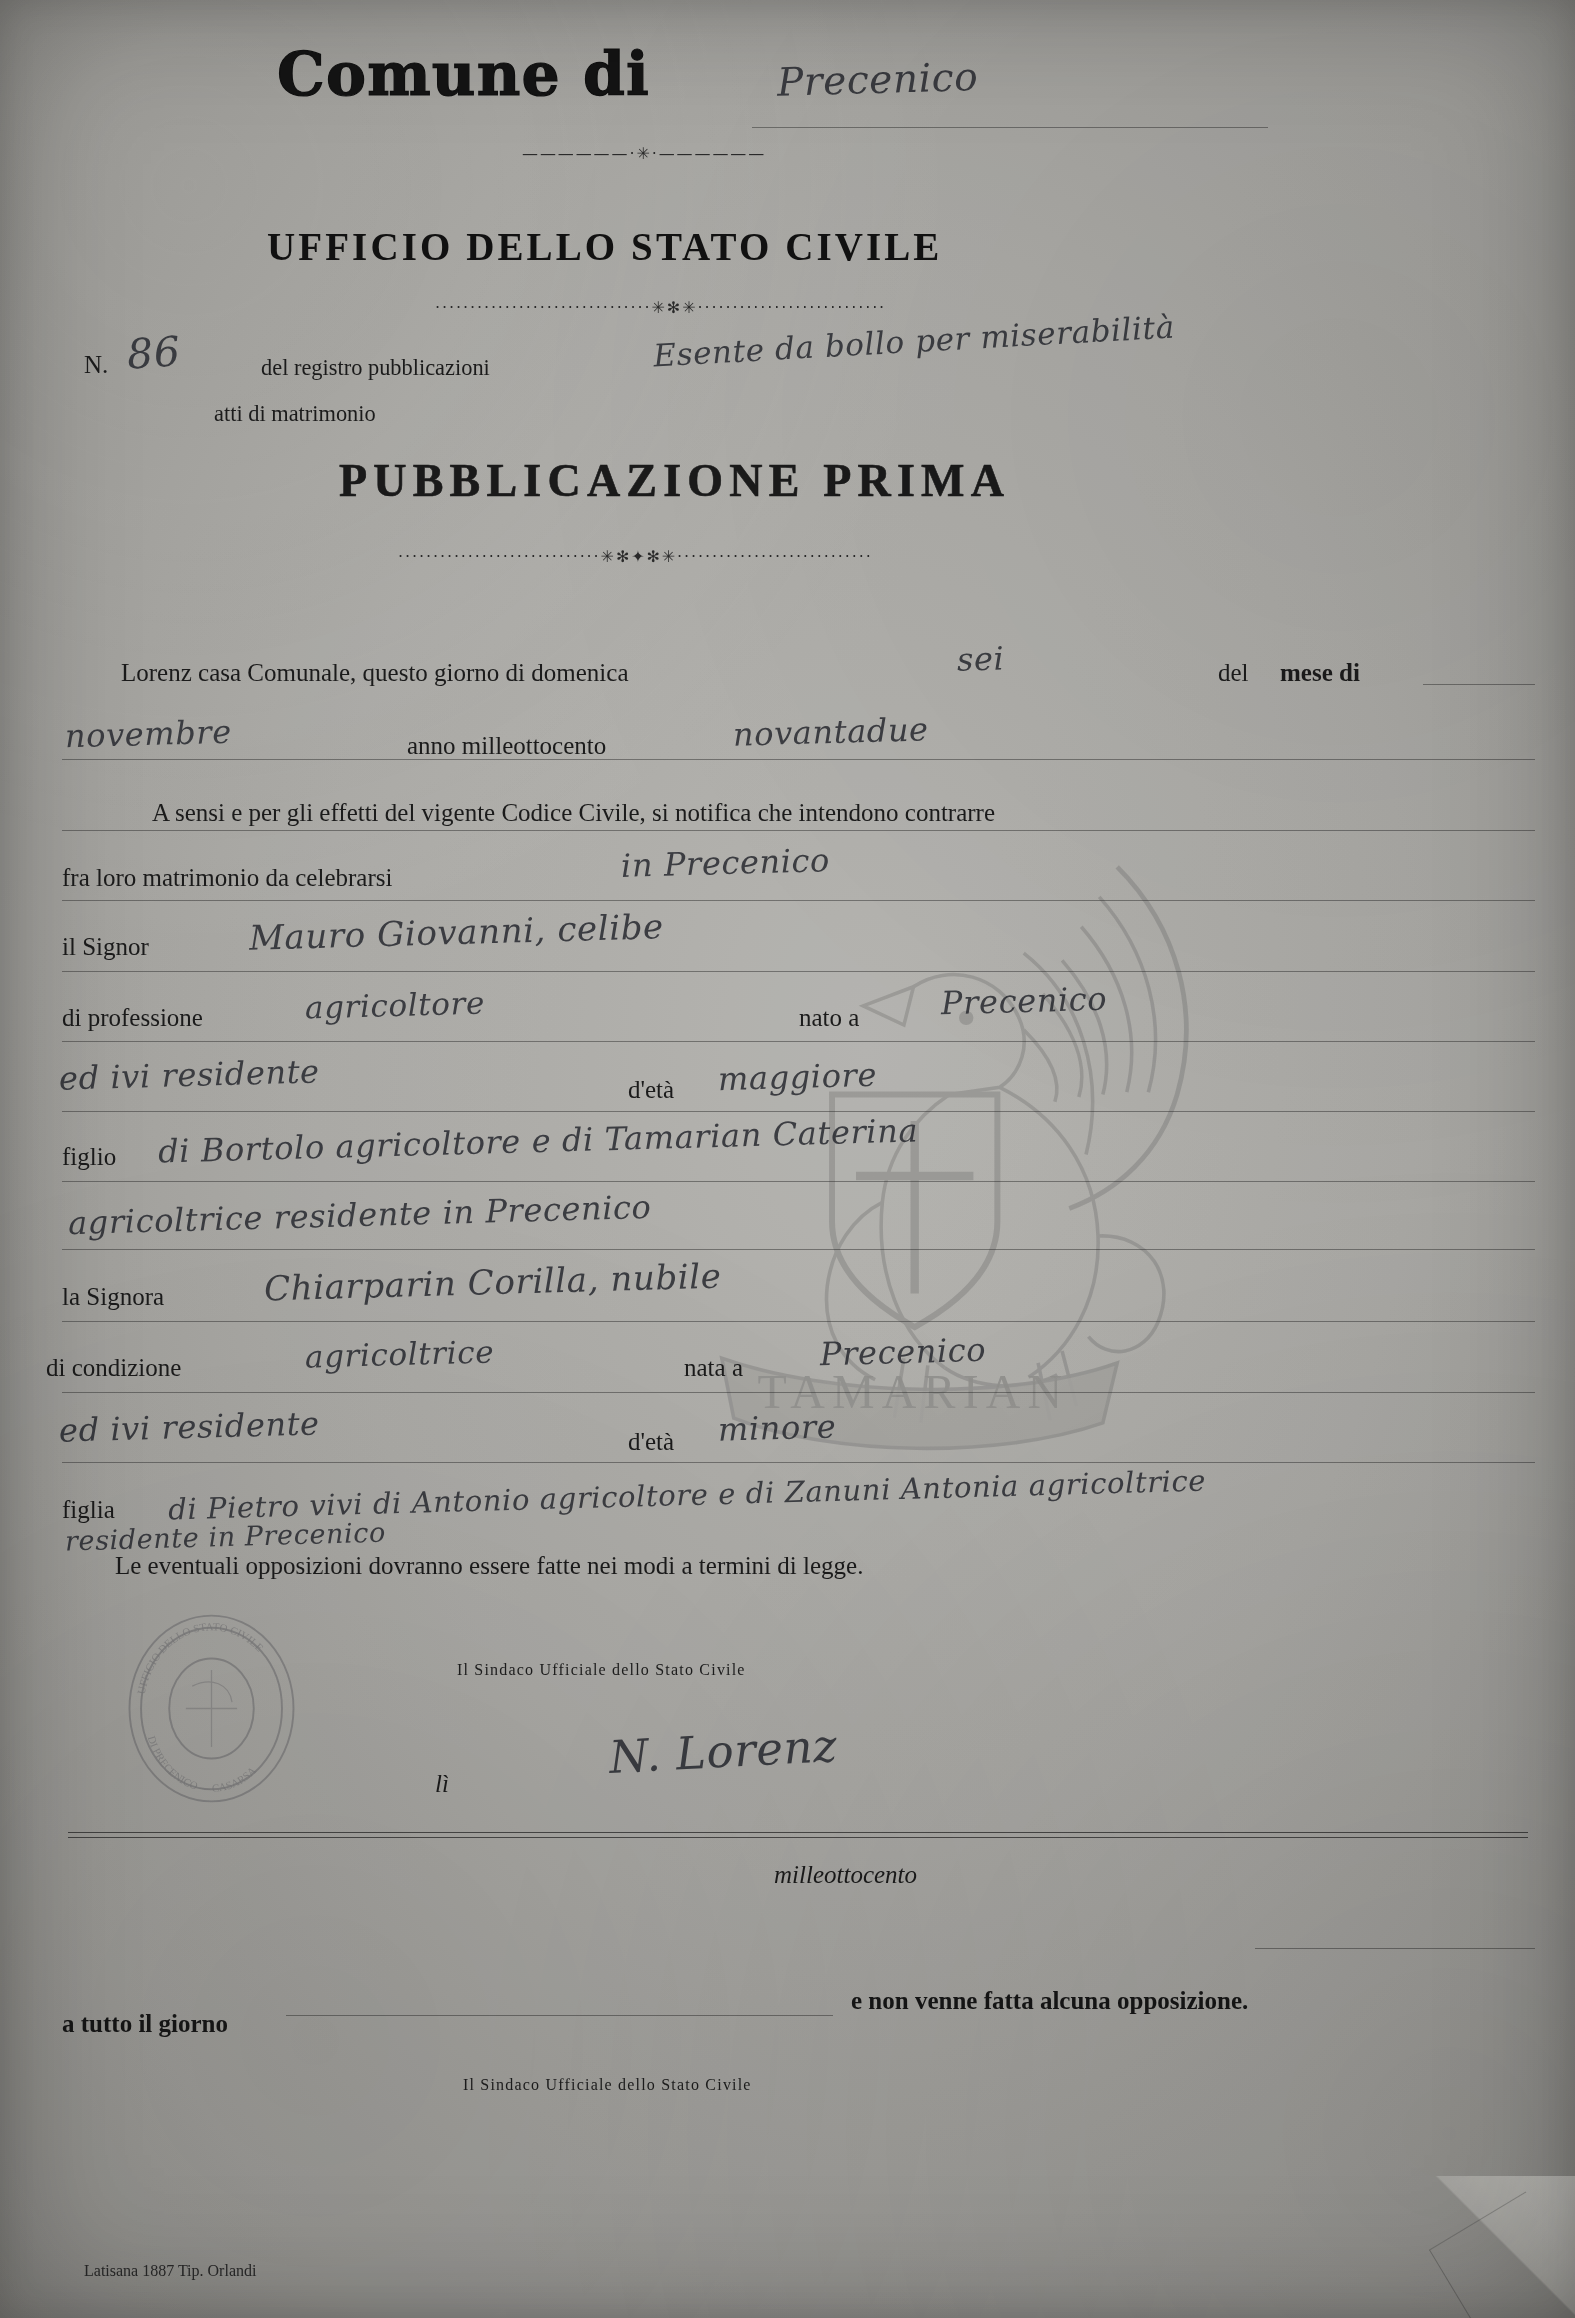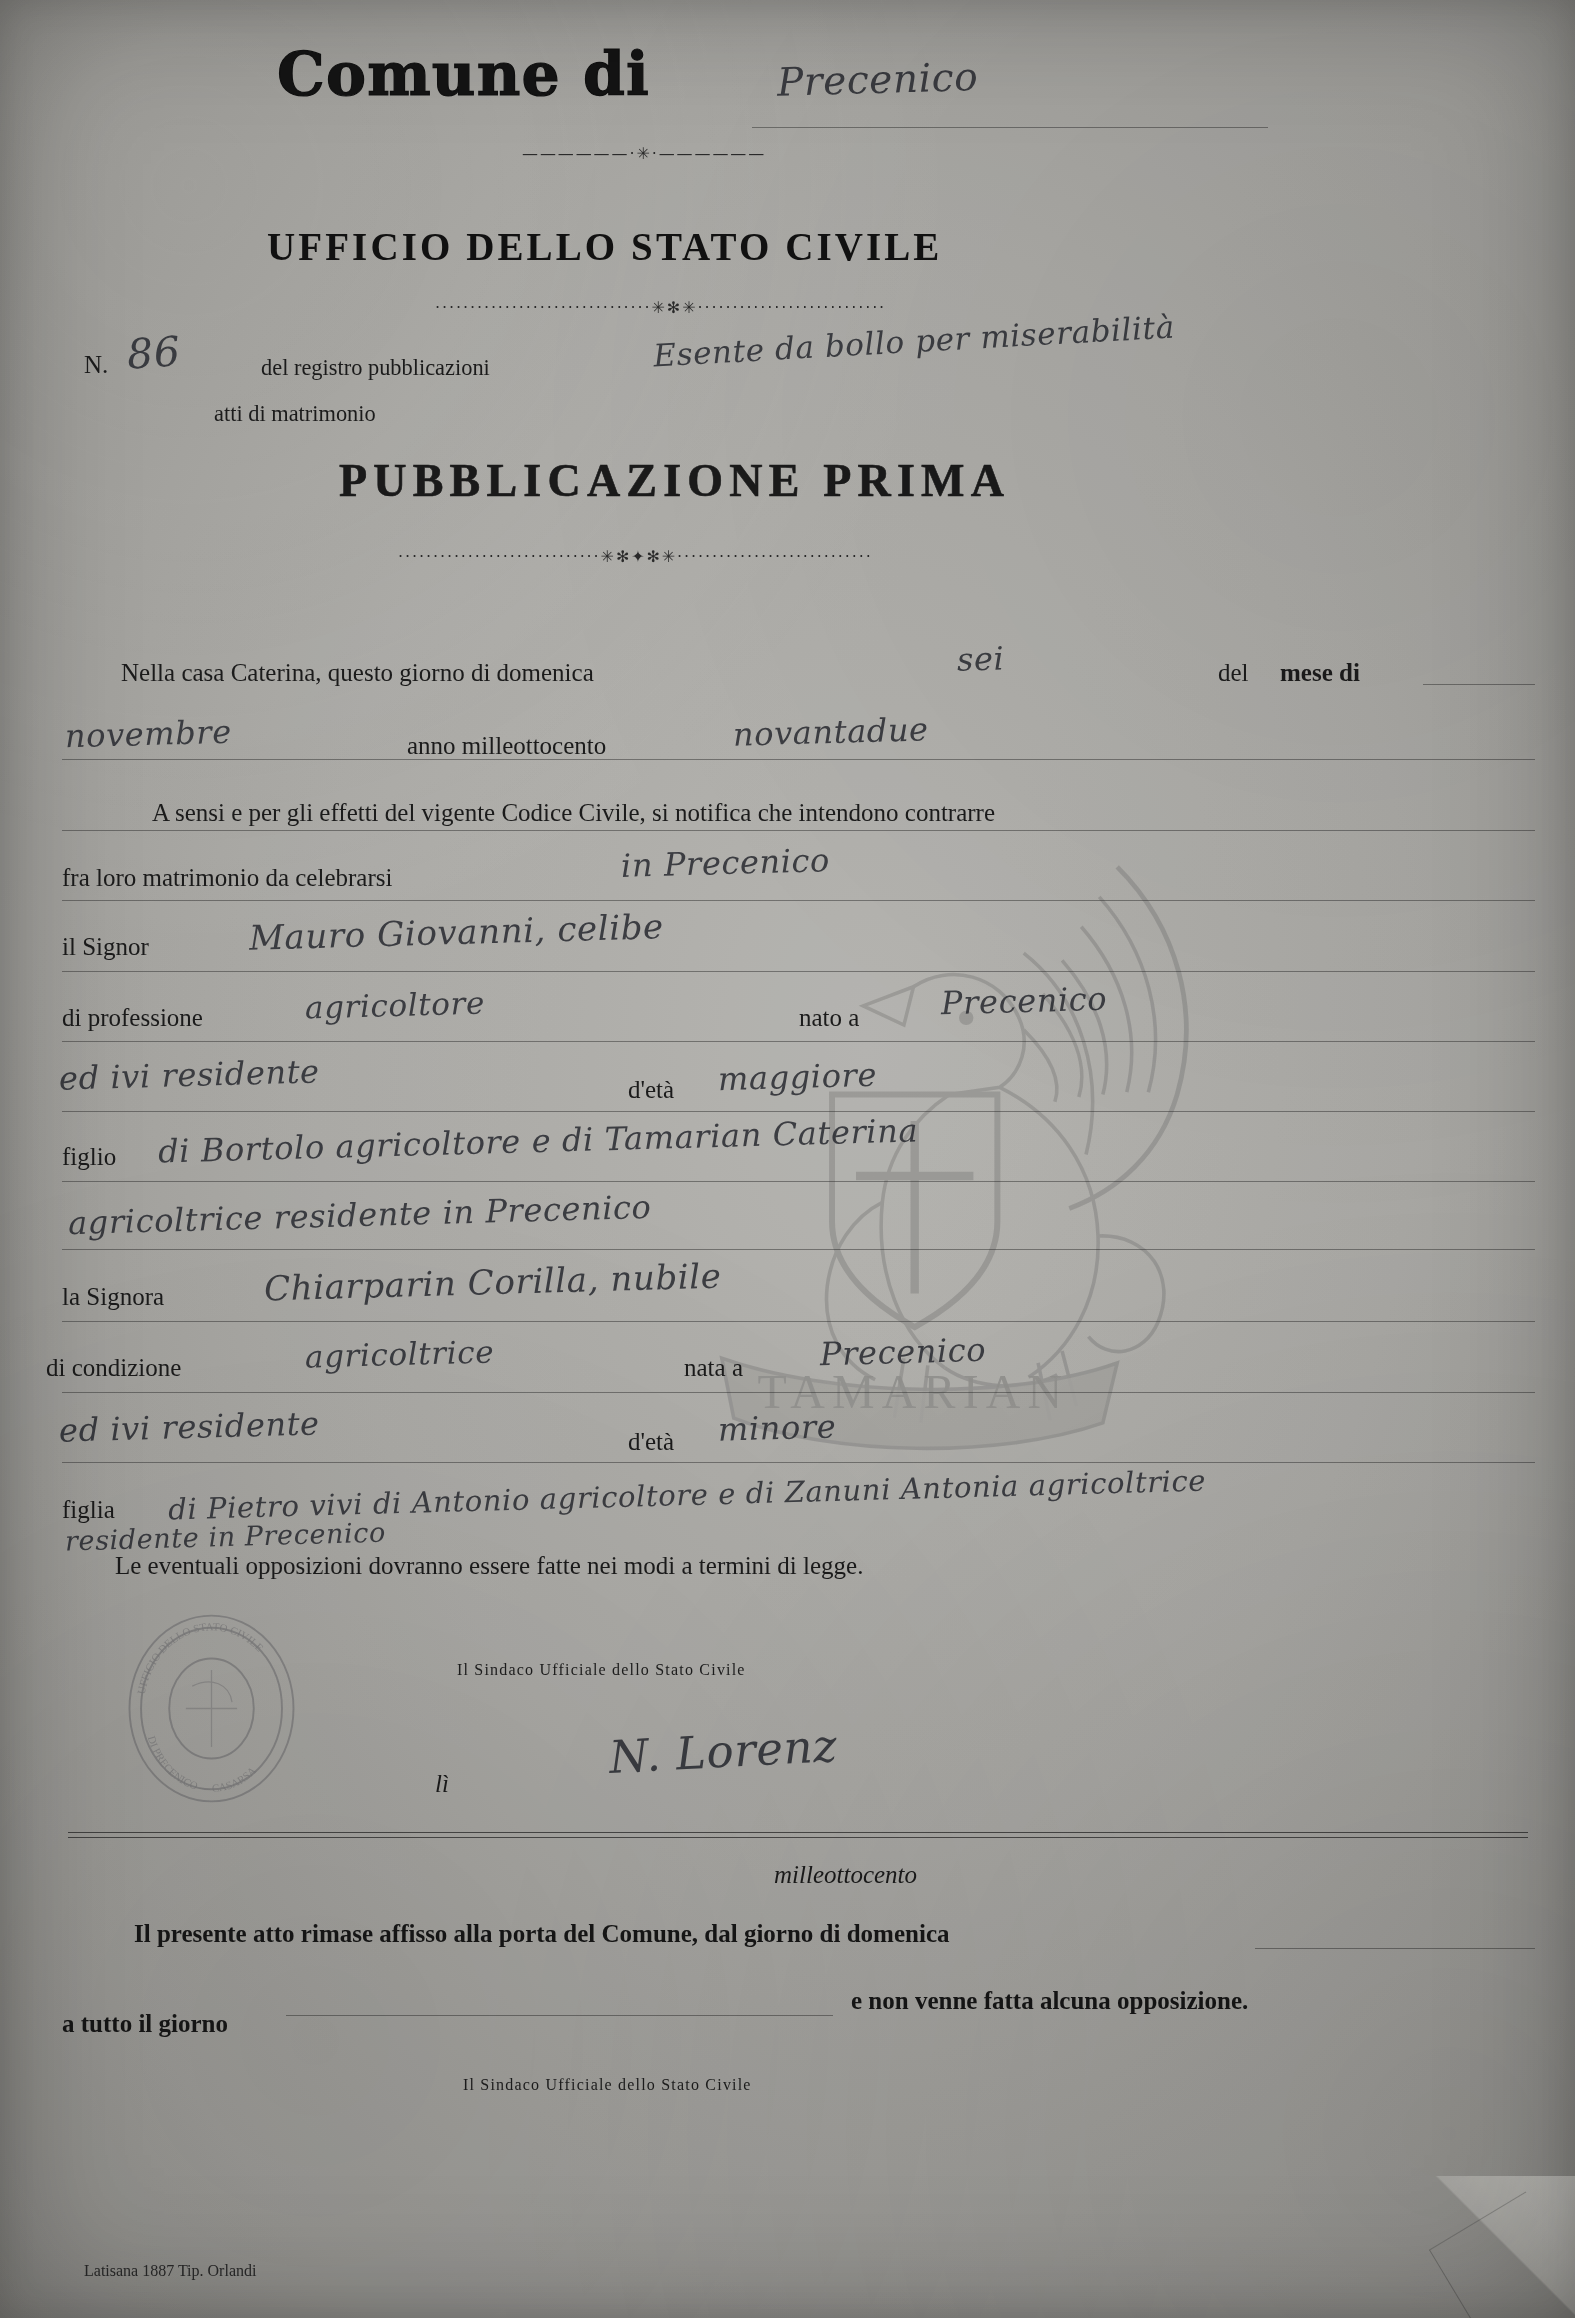--- a/index.html
+++ b/index.html
@@ -237,21 +237,21 @@
   <div class="abs body-t" style="left:214px; top:401px; font-size:22.4px;">atti di matrimonio</div>
 
   <div class="abs hw" style="left:653px; top:323px; font-size:31px; transform:rotate(-3.2deg);">Esente da bollo per miserabilità</div>
 
   <div class="abs pubbl" style="left:339px; top:454px;">PUBBLICAZIONE PRIMA</div>
 
   <div class="orn" style="left:398px; top:547px;">
     ·····························✳✻✦✻✳····························
   </div>
 
-  <div class="abs body-t" style="left:121px; top:659px;">Nella casa Caterina, questo giorno di domenica</div>
+  <div class="abs body-t" style="left:121px; top:659px;">Lorenz casa Comunale, questo giorno di domenica</div>
   <div class="abs hw" style="left:957px; top:640px; font-size:32px;">sei</div>
   <div class="abs body-t" style="left:1218px; top:659px;">del</div>
   <div class="abs body-t" style="left:1280px; top:659px; font-weight:bold;">mese di</div>
   <div class="rule thin" style="left:1423px; top:684px; width:112px;"></div>
 
   <div class="abs hw" style="left:65px; top:715px; font-size:32px;">novembre</div>
   <div class="abs body-t" style="left:407px; top:732px;">anno milleottocento</div>
   <div class="abs hw" style="left:733px; top:713px; font-size:32px;">novantadue</div>
   <div class="rule thin" style="left:62px; top:759px; width:1473px;"></div>
 
@@ -306,21 +306,20 @@
   <div class="abs body-t" style="left:115px; top:1552px;">Le eventuali opposizioni dovranno essere fatte nei modi a termini di legge.</div>
 
   <div class="abs smallcaps" style="left:457px; top:1661px;">Il Sindaco Ufficiale dello Stato Civile</div>
   <div class="abs hw" style="left:609px; top:1725px; font-size:45px; transform:rotate(-3deg);">N. Lorenz</div>
 
   <div class="dbl" style="left:68px; top:1832px; width:1460px;"></div>
 
   <div class="abs body-t" style="left:435px; top:1770px; font-style:italic;">lì</div>
   <div class="abs body-t" style="left:774px; top:1861px; font-style:italic;">milleottocento</div>
 
-  <div class="abs footer-bold" style="left:134px; top:1920px;">Il presente atto rimase affisso alla porta del Comune, dal giorno di domenica</div>
   <div class="rule thin" style="left:1255px; top:1948px; width:280px;"></div>
 
   <div class="abs footer-bold" style="left:62px; top:1987px;margin-top:23px;">a tutto il giorno</div>
   <div class="rule thin" style="left:286px; top:2015px; width:547px;"></div>
   <div class="abs footer-bold" style="left:851px; top:1987px;">e non venne fatta alcuna opposizione.</div>
 
   <div class="abs smallcaps" style="left:463px; top:2076px;">Il Sindaco Ufficiale dello Stato Civile</div>
 
   <div class="abs tiny" style="left:84px; top:2262px;">Latisana 1887 Tip. Orlandi</div>
 

